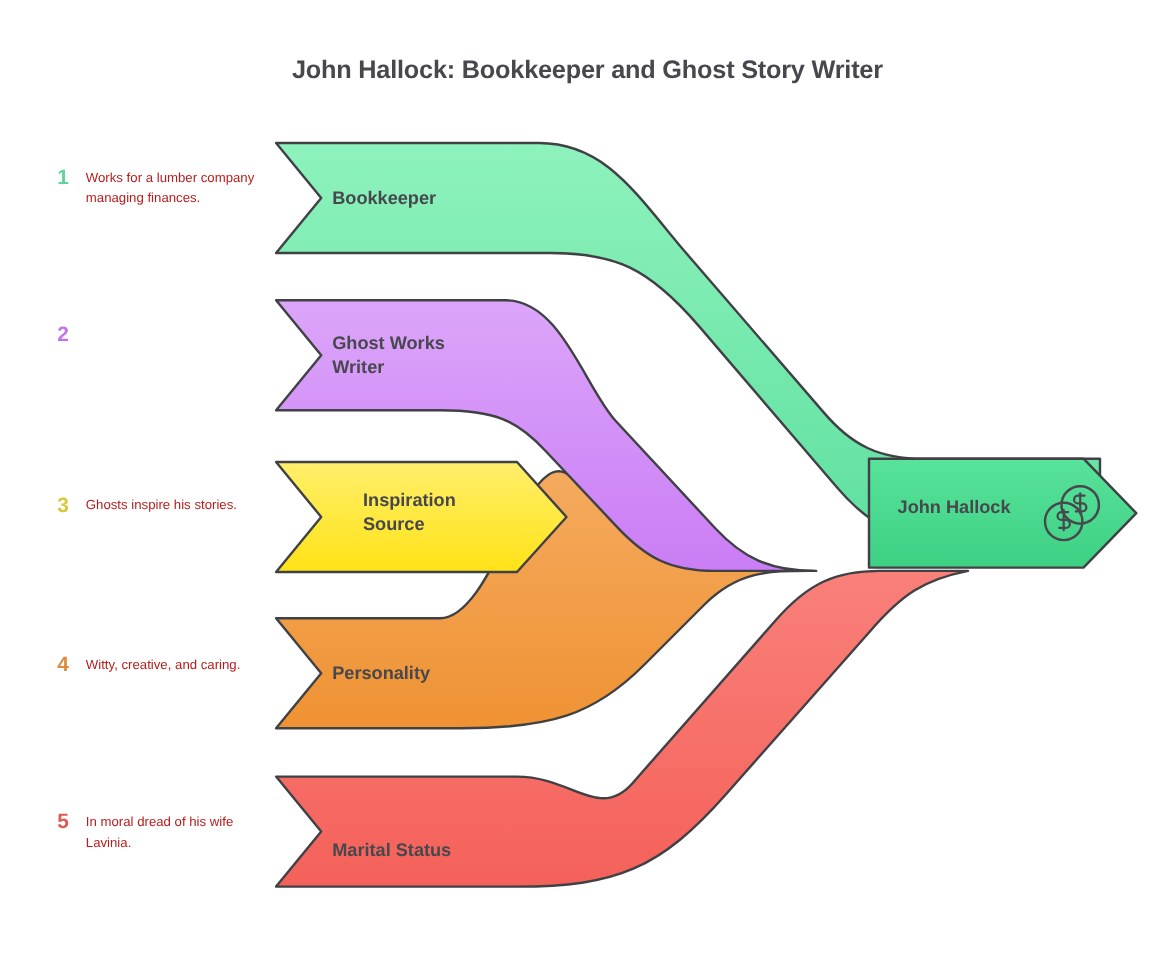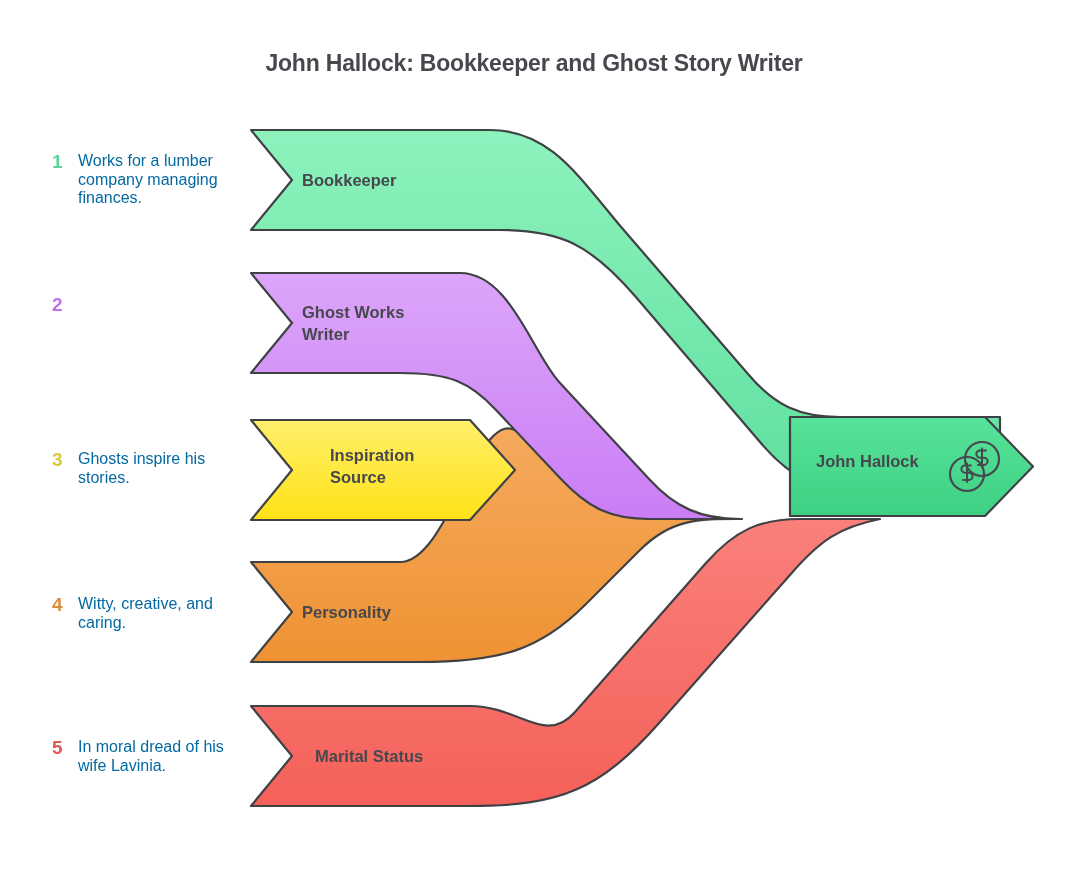--- a/index.html
+++ b/index.html
@@ -48,23 +48,23 @@
   .legend-num {
     width: 26px;
     flex: 0 0 26px;
     font-size: 19px;
     font-weight: bold;
     text-align: left;
     line-height: 19px;
   }
   .legend-text {
     flex: 1 1 auto;
-    font-size: 16px;
+    font-size: 12px;
     line-height: 18.6px;
-    color: #0369a1;
+    color: #b91c1c;
   }
   .ribbon-label {
     position: absolute;
     font-size: 16.5px;
     font-weight: bold;
     color: #46484d;
     line-height: 22px;
     white-space: pre-line;
   }
   #final-label {
@@ -192,21 +192,21 @@
       <path d="M 967,463.5 v 18.5" stroke-width="2" stroke-linecap="round"></path>
     </g>
   </svg>
 
   <div class="ribbon-label" style="left:302px; top:169px;">Bookkeeper</div>
   <div class="ribbon-label" style="left:302px; top:301px;">Ghost Works
 Writer</div>
   <div class="ribbon-label" style="left:290px; top:444px;margin-left:40px;">Inspiration
 Source</div>
   <div class="ribbon-label" style="left:302px; top:601px;">Personality</div>
-  <div class="ribbon-label" style="left:302px; top:745px;margin-left:13px;">Marital Status</div>
+  <div class="ribbon-label" style="left:302px; top:762px;">Marital Status</div>
 
   <div id="final-label">John Hallock</div>
 
   <div class="legend-row" style="top:152px;">
     <div class="legend-num" style="color:#5ed39b;">1</div>
     <div class="legend-text">Works for a lumber company managing finances.</div>
   </div>
 
   <div class="legend-row" style="top:295px;">
     <div class="legend-num" style="color:#c073ec;">2</div>

